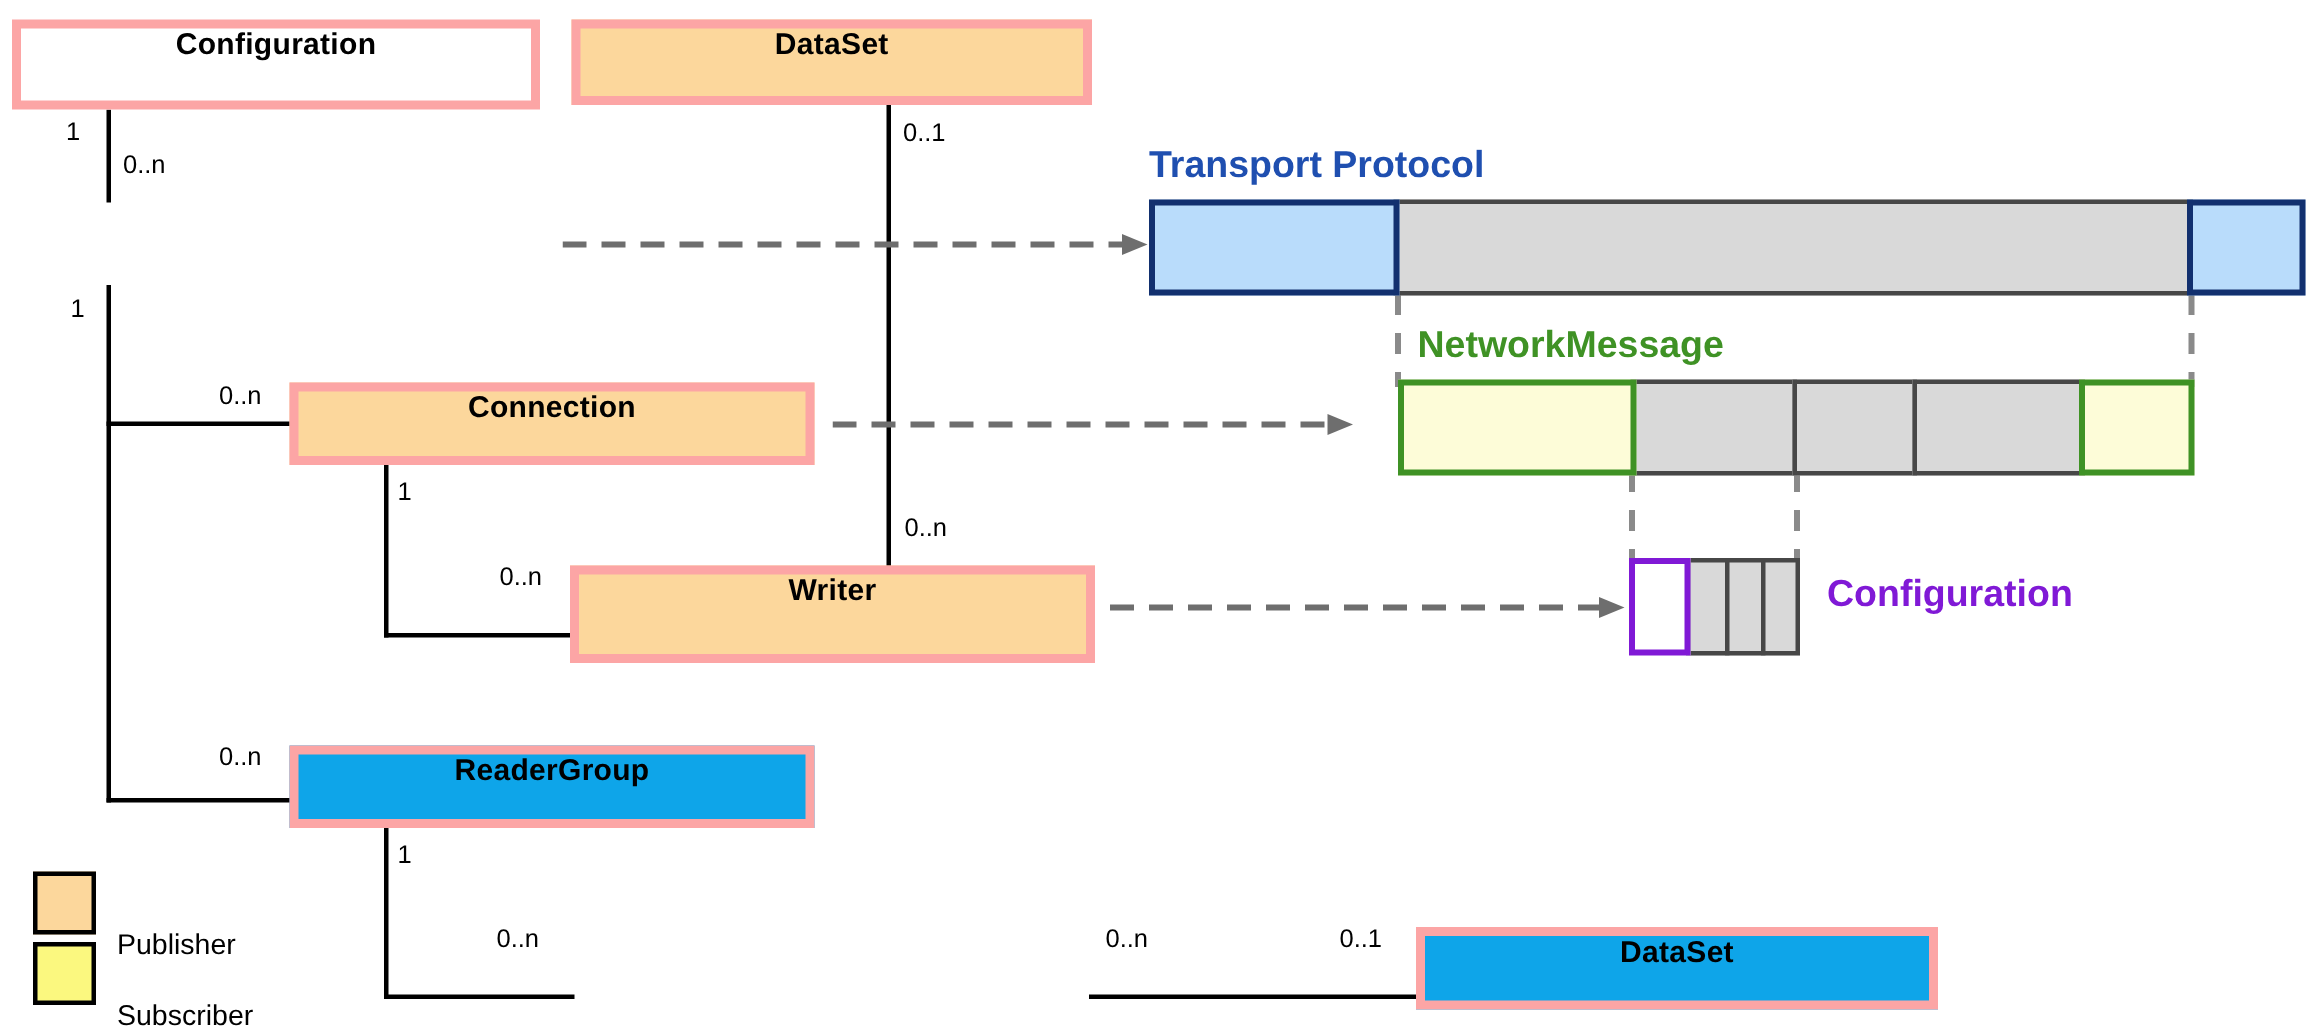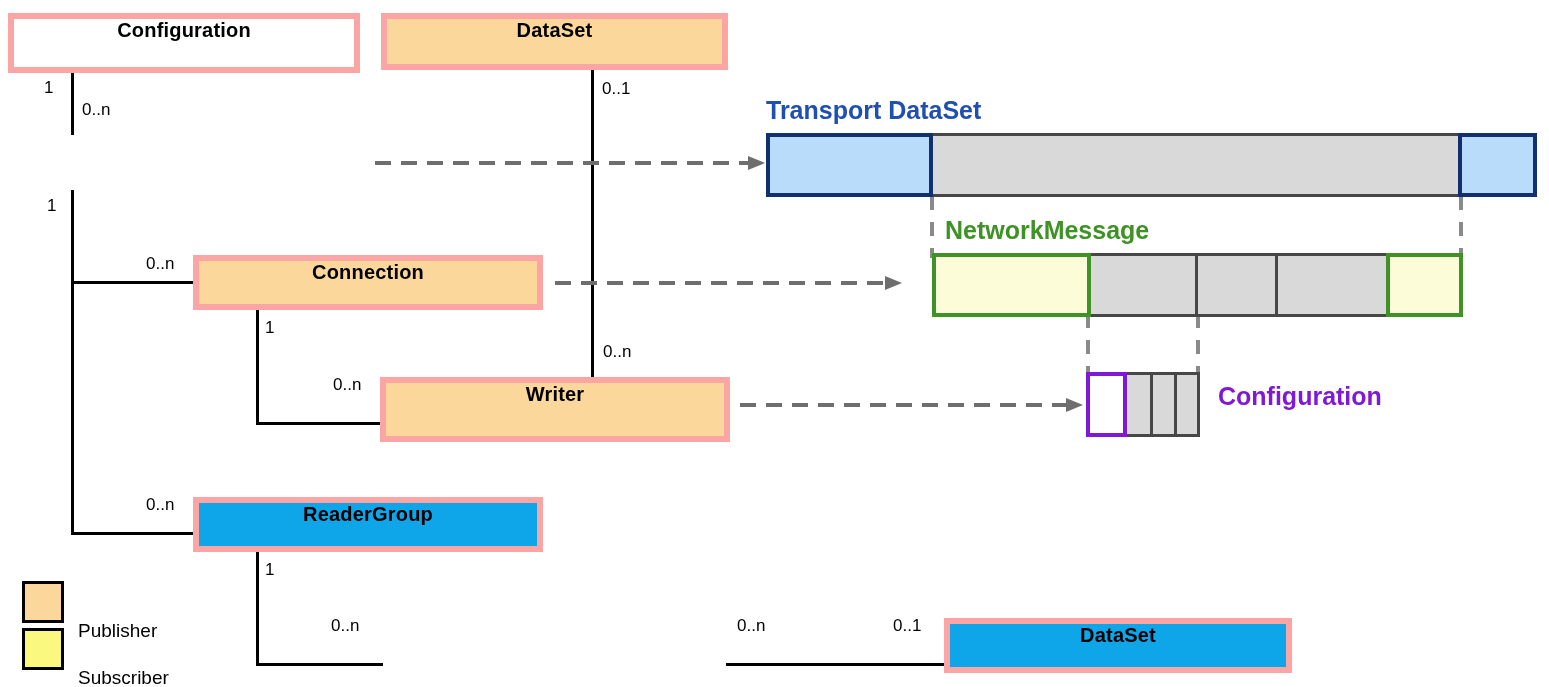--- a/index.html
+++ b/index.html
@@ -210,21 +210,21 @@
   <div class="arrow-wrap" style="left:740px; top:398px; width:343px;">
     <div class="arrow-line"></div>
     <div class="arrow-head"></div>
   </div>
 
   <div class="vdash" style="left:930px; top:196px; height:62px;"></div>
   <div class="vdash" style="left:1459px; top:196px; height:62px;"></div>
   <div class="vdash" style="left:1086px; top:314px; height:62px;"></div>
   <div class="vdash" style="left:1196px; top:314px; height:62px;"></div>
 
-  <div class="caption" style="left:766px; top:96px; color:#1f4fb0;">Transport DataSet</div>
+  <div class="caption" style="left:766px; top:96px; color:#1f4fb0;">Transport Protocol</div>
 
   <div class="bar" style="left:766px; top:133px; width:771px; height:64px;">
     <div class="bar-seg seg-gray" style="left:163px; width:533px;"></div>
     <div class="bar-seg seg-blue" style="left:0px; width:167px;"></div>
     <div class="bar-seg seg-blue" style="left:692px; width:79px;"></div>
   </div>
 
   <div class="caption" style="left:945px; top:216px; color:#3f9225;">NetworkMessage</div>
 
   <div class="bar" style="left:932px; top:253px; width:531px; height:64px;">

